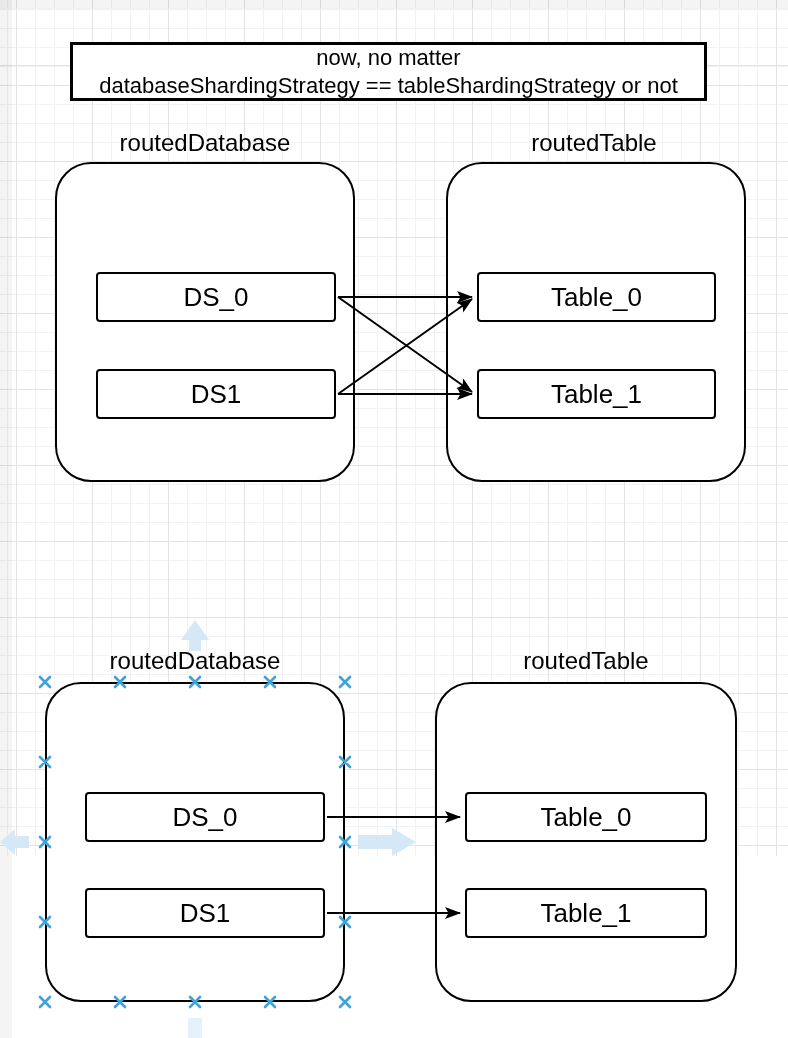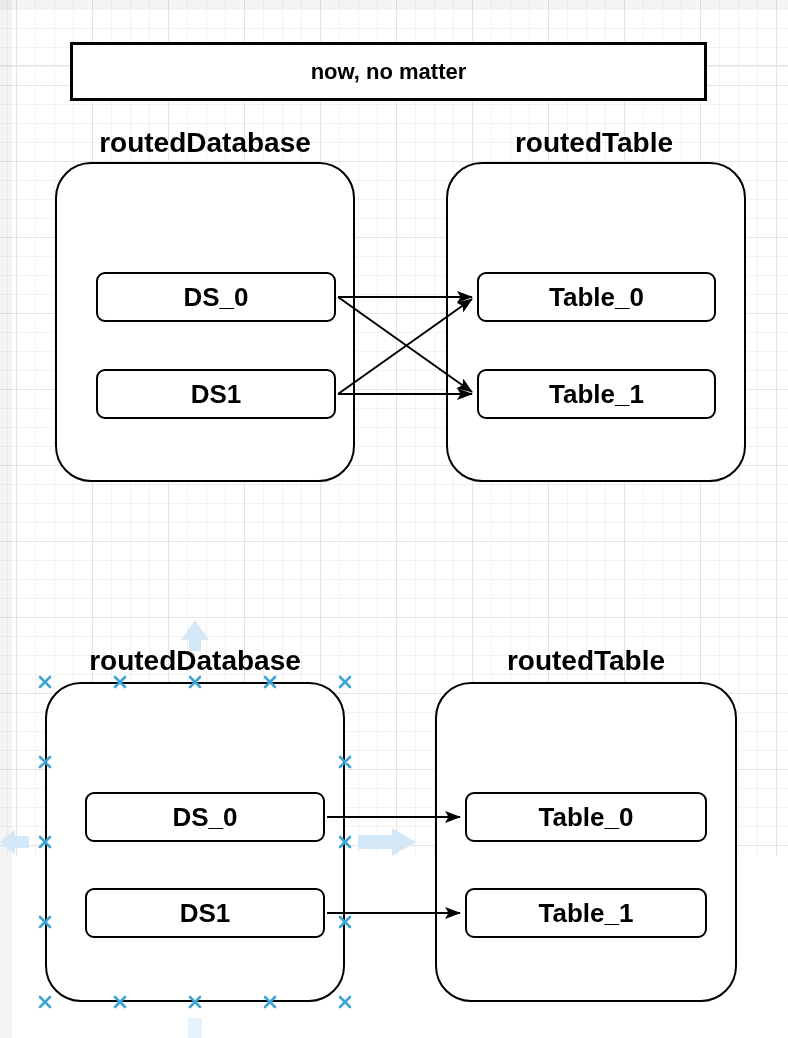--- a/index.html
+++ b/index.html
@@ -12,52 +12,52 @@
   
   #canvas{
     position:absolute;left:0;top:0;width:788px;height:856px;
     background-color:#ffffff;
     background-image:
       repeating-linear-gradient(90deg,#e3e3e3 0 1px,transparent 1px 76px),
       repeating-linear-gradient(0deg,#e3e3e3 0 1px,transparent 1px 76px),
       repeating-linear-gradient(90deg,#f2f2f2 0 1px,transparent 1px 19px),
       repeating-linear-gradient(0deg,#f2f2f2 0 1px,transparent 1px 19px);
     background-position:16px 0,0 66px,16px 0,0 9px;
-    font-weight:bold;
   }
   .offpage-left{position:absolute;left:0;top:0;width:12px;height:1038px;background:rgba(0,0,0,0.045);}
   .offpage-top{position:absolute;left:0;top:0;width:788px;height:8px;background:rgba(0,0,0,0.045);}
 
   .title-box{
     position:absolute;background:#ffffff;border:3px solid #000;
     display:flex;flex-direction:column;align-items:center;justify-content:center;
     font-size:22px;line-height:28px;color:#000;text-align:center;white-space:nowrap;
   }
   .group-box{
     position:absolute;background:#ffffff;border:2px solid #000;border-radius:36px;
   }
   .group-label{
-    position:absolute;font-size:28px;color:#000;text-align:center;line-height:26px;white-space:nowrap;
+    position:absolute;font-size:24px;color:#000;text-align:center;line-height:26px;white-space:nowrap;
   }
   .node-box{
-    position:absolute;background:#ffffff;border:2px solid #000;border-radius:9px;
+    position:absolute;background:#ffffff;border:2px solid #000;border-radius:4px;
     display:flex;align-items:center;justify-content:center;
     font-size:26px;color:#000;white-space:nowrap;
   }
   #overlay{position:absolute;left:0;top:0;width:788px;height:1038px;pointer-events:none;}
 </style>
 </head>
 <body>
 
 <div id="canvas">
   <div class="offpage-left"></div>
   <div class="offpage-top"></div>
 
   <div class="title-box" style="left:70px;top:42px;width:631px;height:53px;">
     <div>now, no matter</div>
+    <div>databaseShardingStrategy == tableShardingStrategy or not</div>
   </div>
 
   <div class="group-label" style="left:55px;top:130px;width:300px;">routedDatabase</div>
   <div class="group-label" style="left:446px;top:130px;width:296px;">routedTable</div>
 
   <div class="group-box" style="left:55px;top:162px;width:296px;height:316px;"></div>
   <div class="group-box" style="left:446px;top:162px;width:296px;height:316px;"></div>
 
   <div class="node-box" style="left:96px;top:272px;width:236px;height:46px;">
     <span>DS_0</span>

